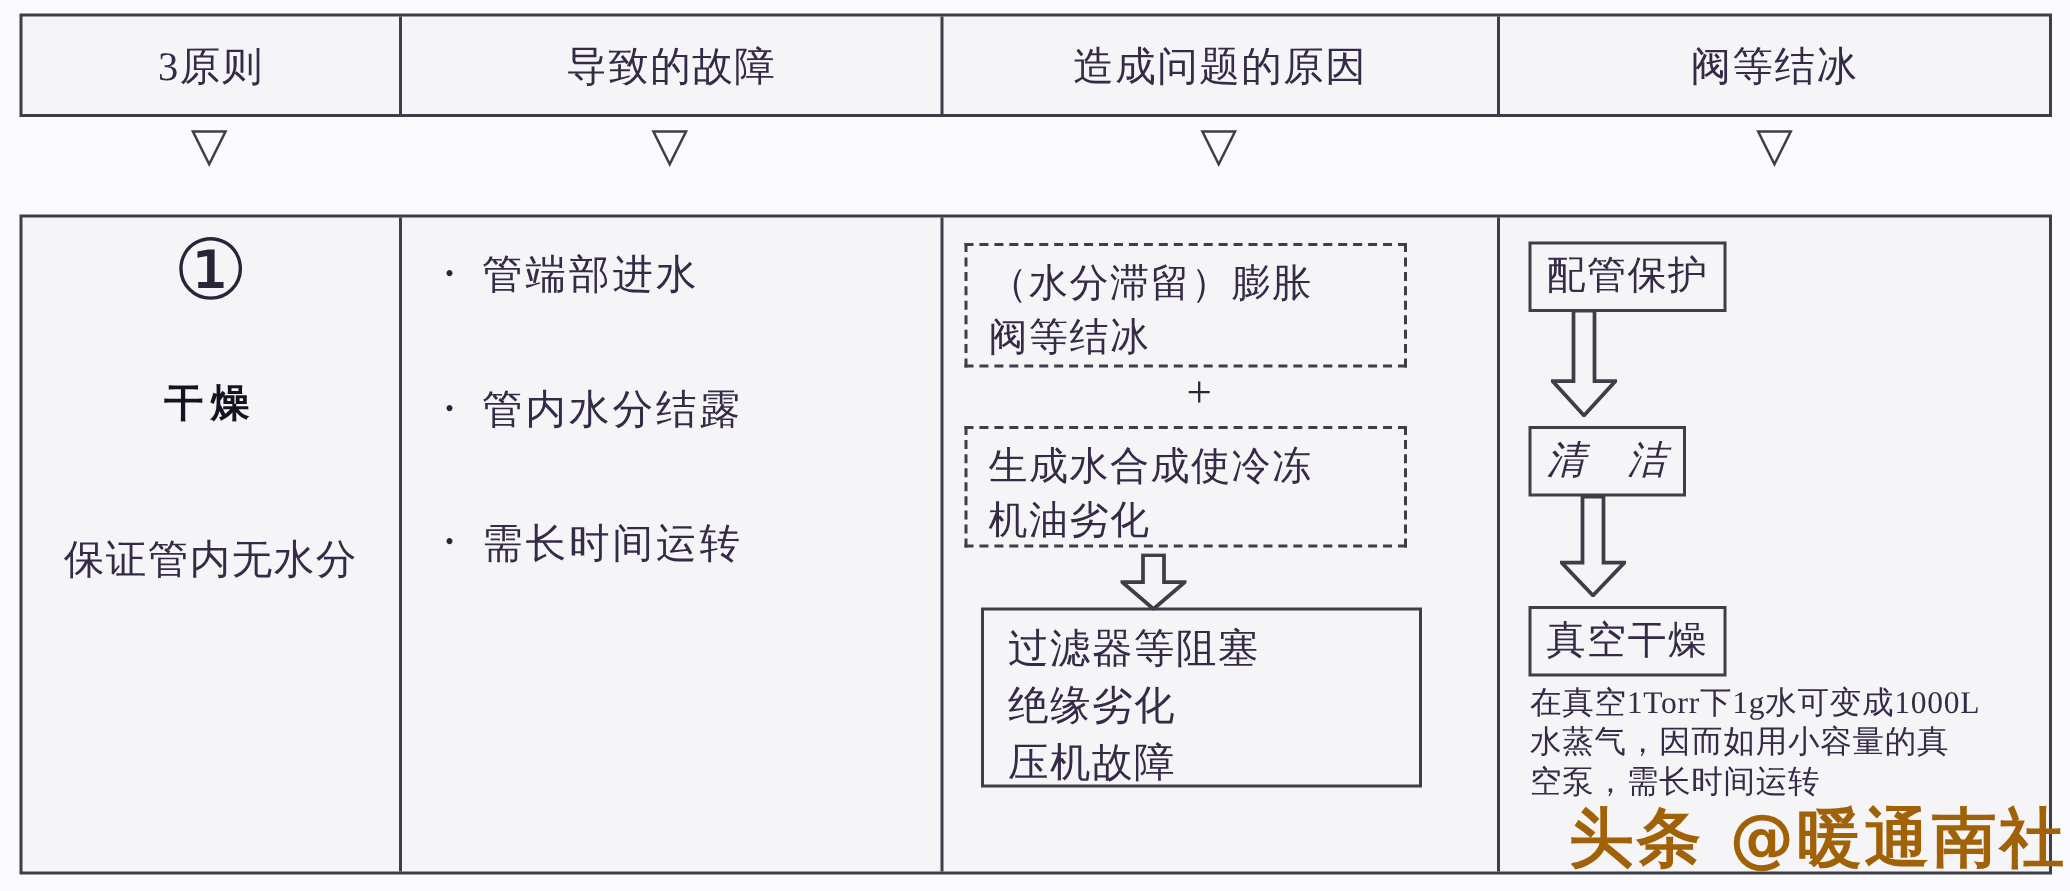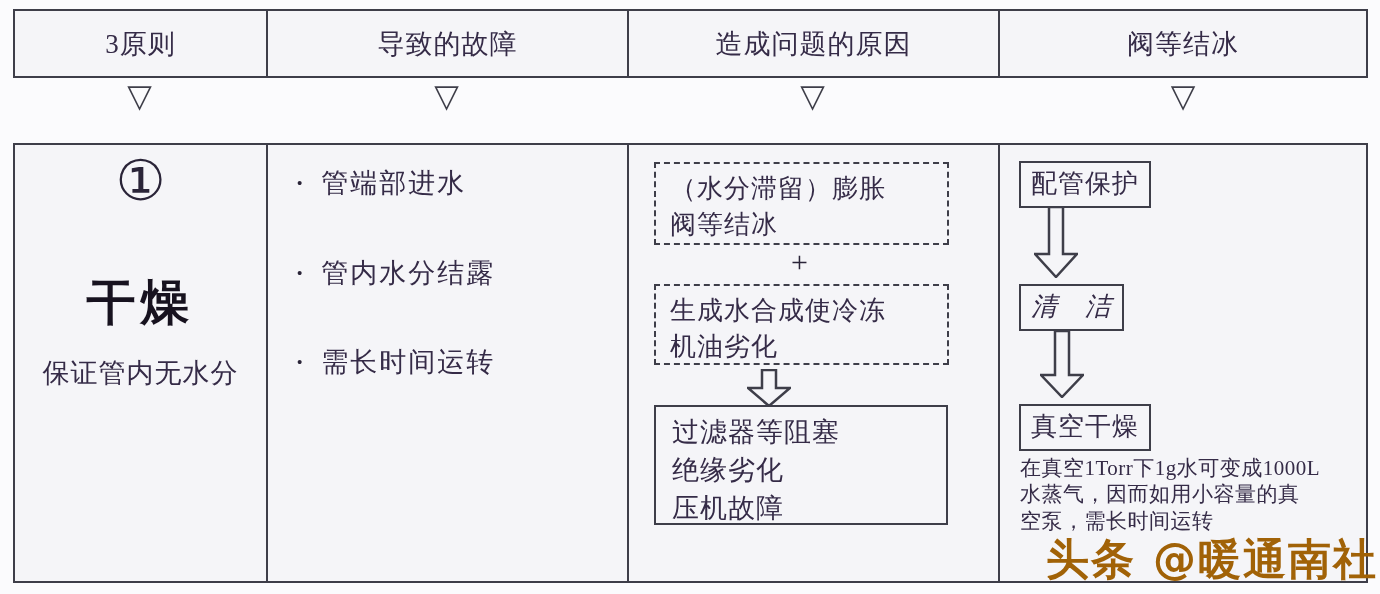--- a/index.html
+++ b/index.html
@@ -52,42 +52,42 @@
   .body-cell:last-child { border-right:none; }
 
   
   .circle-number {
     position:absolute; left:0; top:8px; width:100%;
     text-align:center; font-size:56px; line-height:1;
     color:#2a2438; font-family:"DejaVu Sans",sans-serif;
   }
   .principle-title {
     position:absolute; left:0; top:106px; width:100%;
-    text-align:center; font-size:49px; font-weight:bold;
-    letter-spacing:5px; color:#17121f;margin-top:19px;
+    text-align:center; font-size:26px; font-weight:bold;
+    letter-spacing:5px; color:#17121f;
   }
   .principle-desc {
     position:absolute; left:0; top:210px; width:100%;
     text-align:center; font-size:27px; letter-spacing:1px;
   }
 
   
   .cause-item {
     position:absolute; left:26px;
     font-size:27px; letter-spacing:2px;
     display:flex; align-items:center;
   }
   .cause-item .dot {
     font-size:34px; margin-right:14px; line-height:1; color:#2a2438;
   }
   .cause-1 { top:20px; } .cause-2 { top:110px; } .cause-3 { top:199px; }
 
   
   .dashed-box {
-    position:absolute; left:25px; width:295px;
+    position:absolute; left:14px; width:295px;
     border:2px dashed #3e3e49;
     font-size:26px; letter-spacing:1px;
     padding:7px 4px 0 14px; line-height:1.4;
     white-space:pre-line;
   }
   .dashed-1 { top:17px; height:83px; }
   .dashed-2 { top:139px; height:81px; }
   .plus-sign {
     position:absolute; left:23px; top:100px; width:295px;
     text-align:center; font-size:30px; color:#2a2438;

